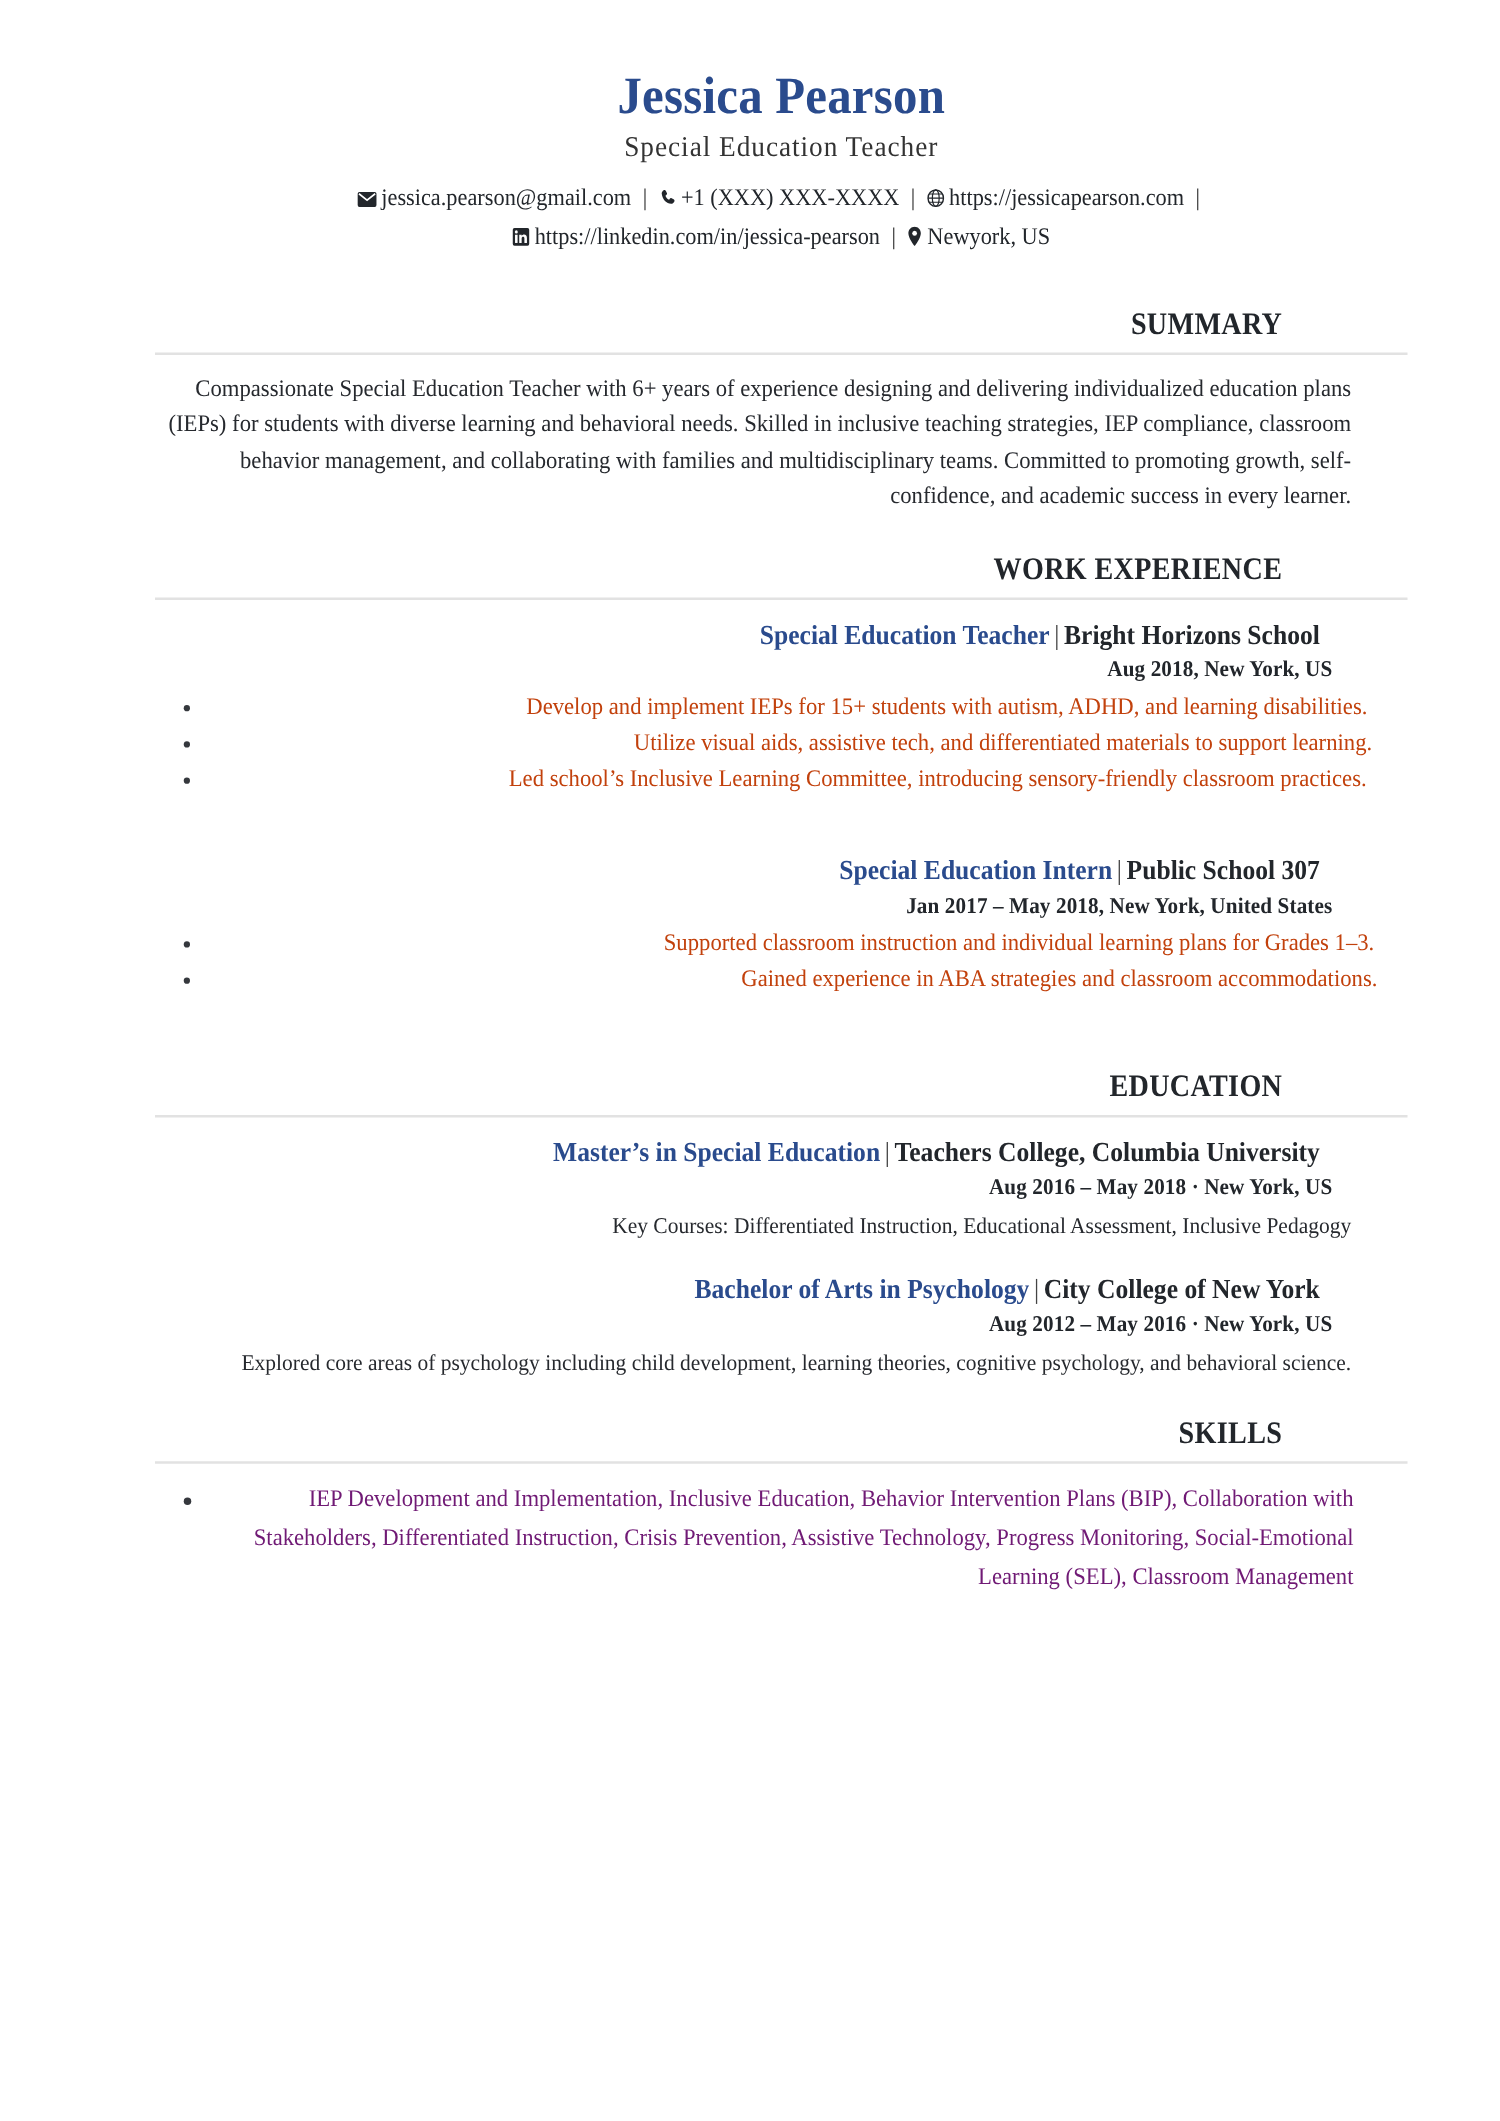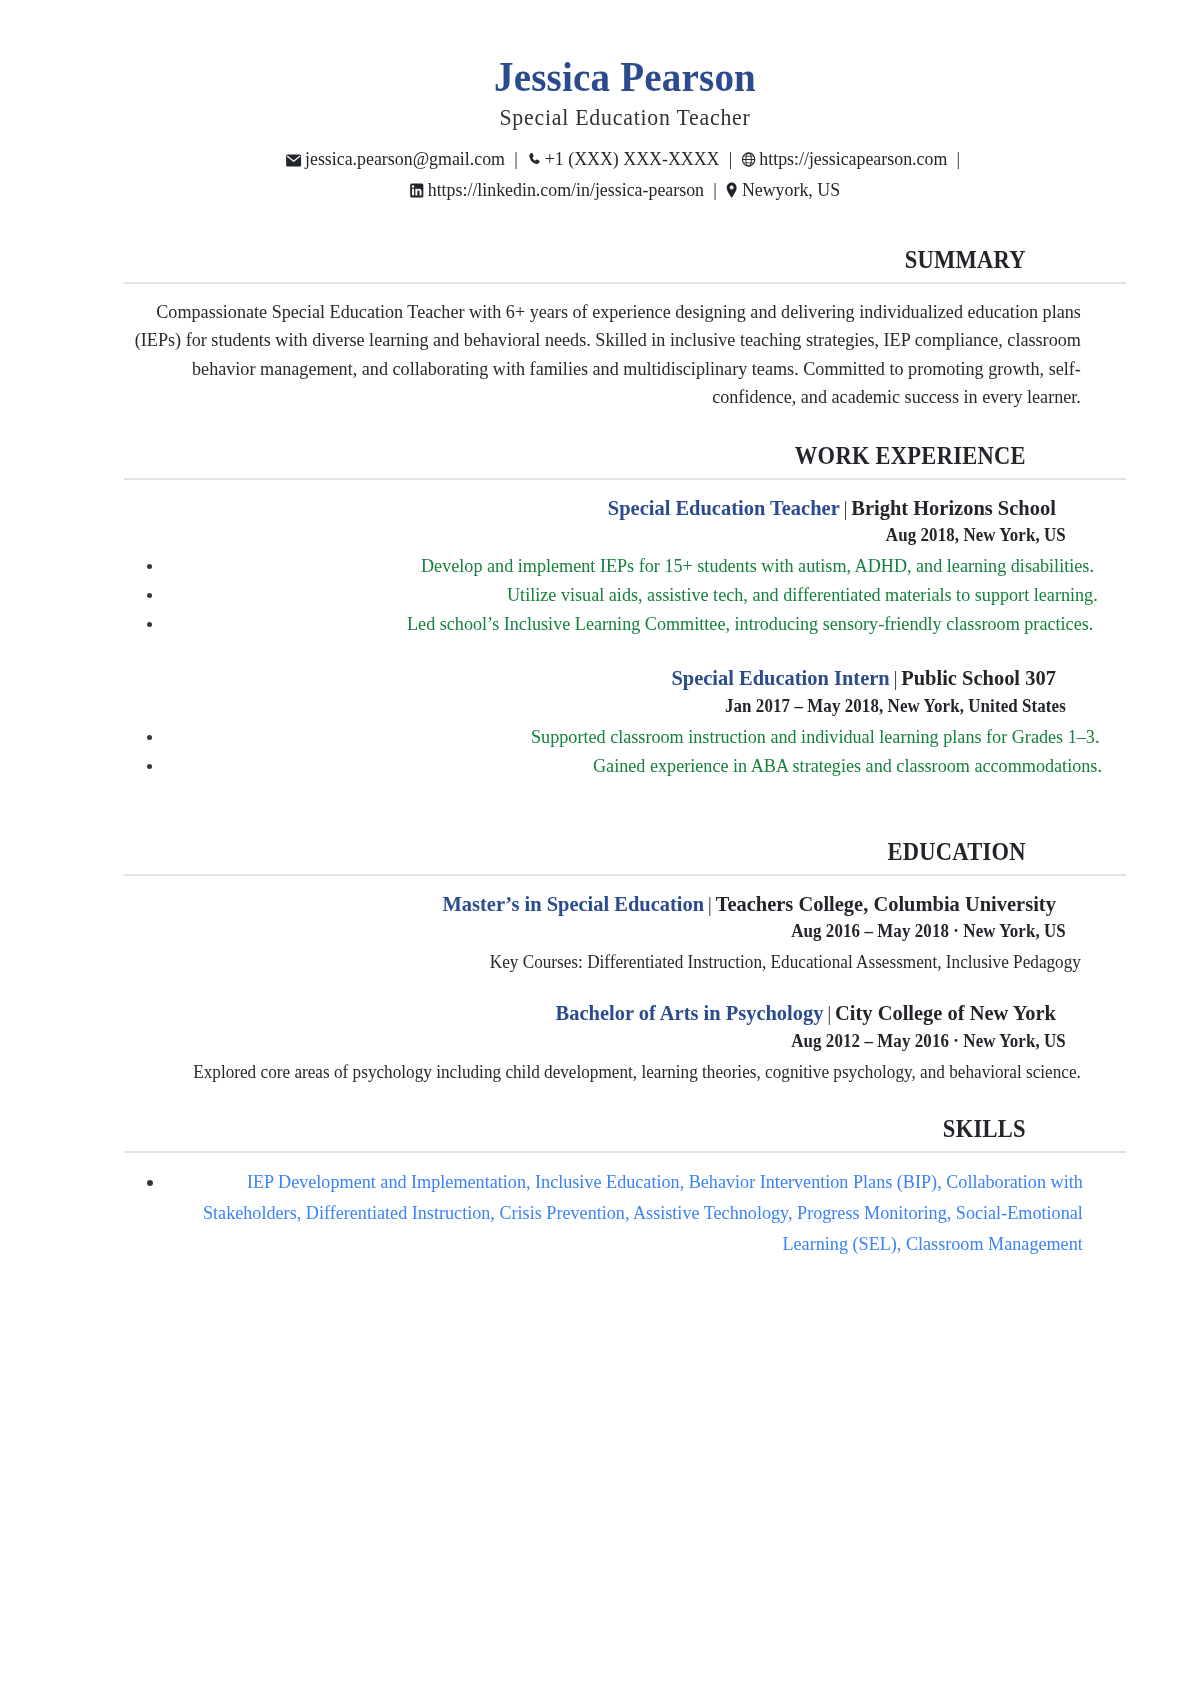--- a/index.html
+++ b/index.html
@@ -93,21 +93,21 @@
     font-size: 19px;
     line-height: 1.5;
     color: #26292e;
     transform: scaleX(0.955);
     transform-origin: left center;
     margin: 0;
   }
 
   
   .entry { margin-bottom: 6px; }
-  .entry + .entry { margin-top: 26px; }
+  .entry + .entry { margin-top: 44px; }
 
   .entry-title {
     font-size: 22px;
     font-weight: 700;
     line-height: 1.3;
     transform: scaleX(0.93);
     transform-origin: left center;
     margin: 0 0 3px 0;
     color: #22262b;
   }
@@ -135,21 +135,21 @@
 
   ul.bullets {
     list-style: none;
     margin: 0;
     padding: 0 0 0 22px;
   }
   ul.bullets li {
     position: relative;
     font-size: 19px;
     line-height: 1.42;
-    color: #15803d;
+    color: #c2410c;
     padding-left: 20px;
     margin: 0 0 2px 0;
   }
   ul.bullets li .litext {
     display: inline-block;
     transform: scaleX(0.955);
     transform-origin: left center;
   }
   ul.bullets li:before {
     content: "";
@@ -164,21 +164,21 @@
 
   ul.skills-list {
     list-style: none;
     margin: 0;
     padding: 0 0 0 22px;
   }
   ul.skills-list li {
     position: relative;
     font-size: 19px;
     line-height: 1.62;
-    color: #3b82f6;
+    color: #701a75;
     padding-left: 20px;
   }
   ul.skills-list li .litext {
     display: inline-block;
     transform: scaleX(0.955);
     transform-origin: left center;
   }
   ul.skills-list li:before {
     content: "";
     position: absolute;

